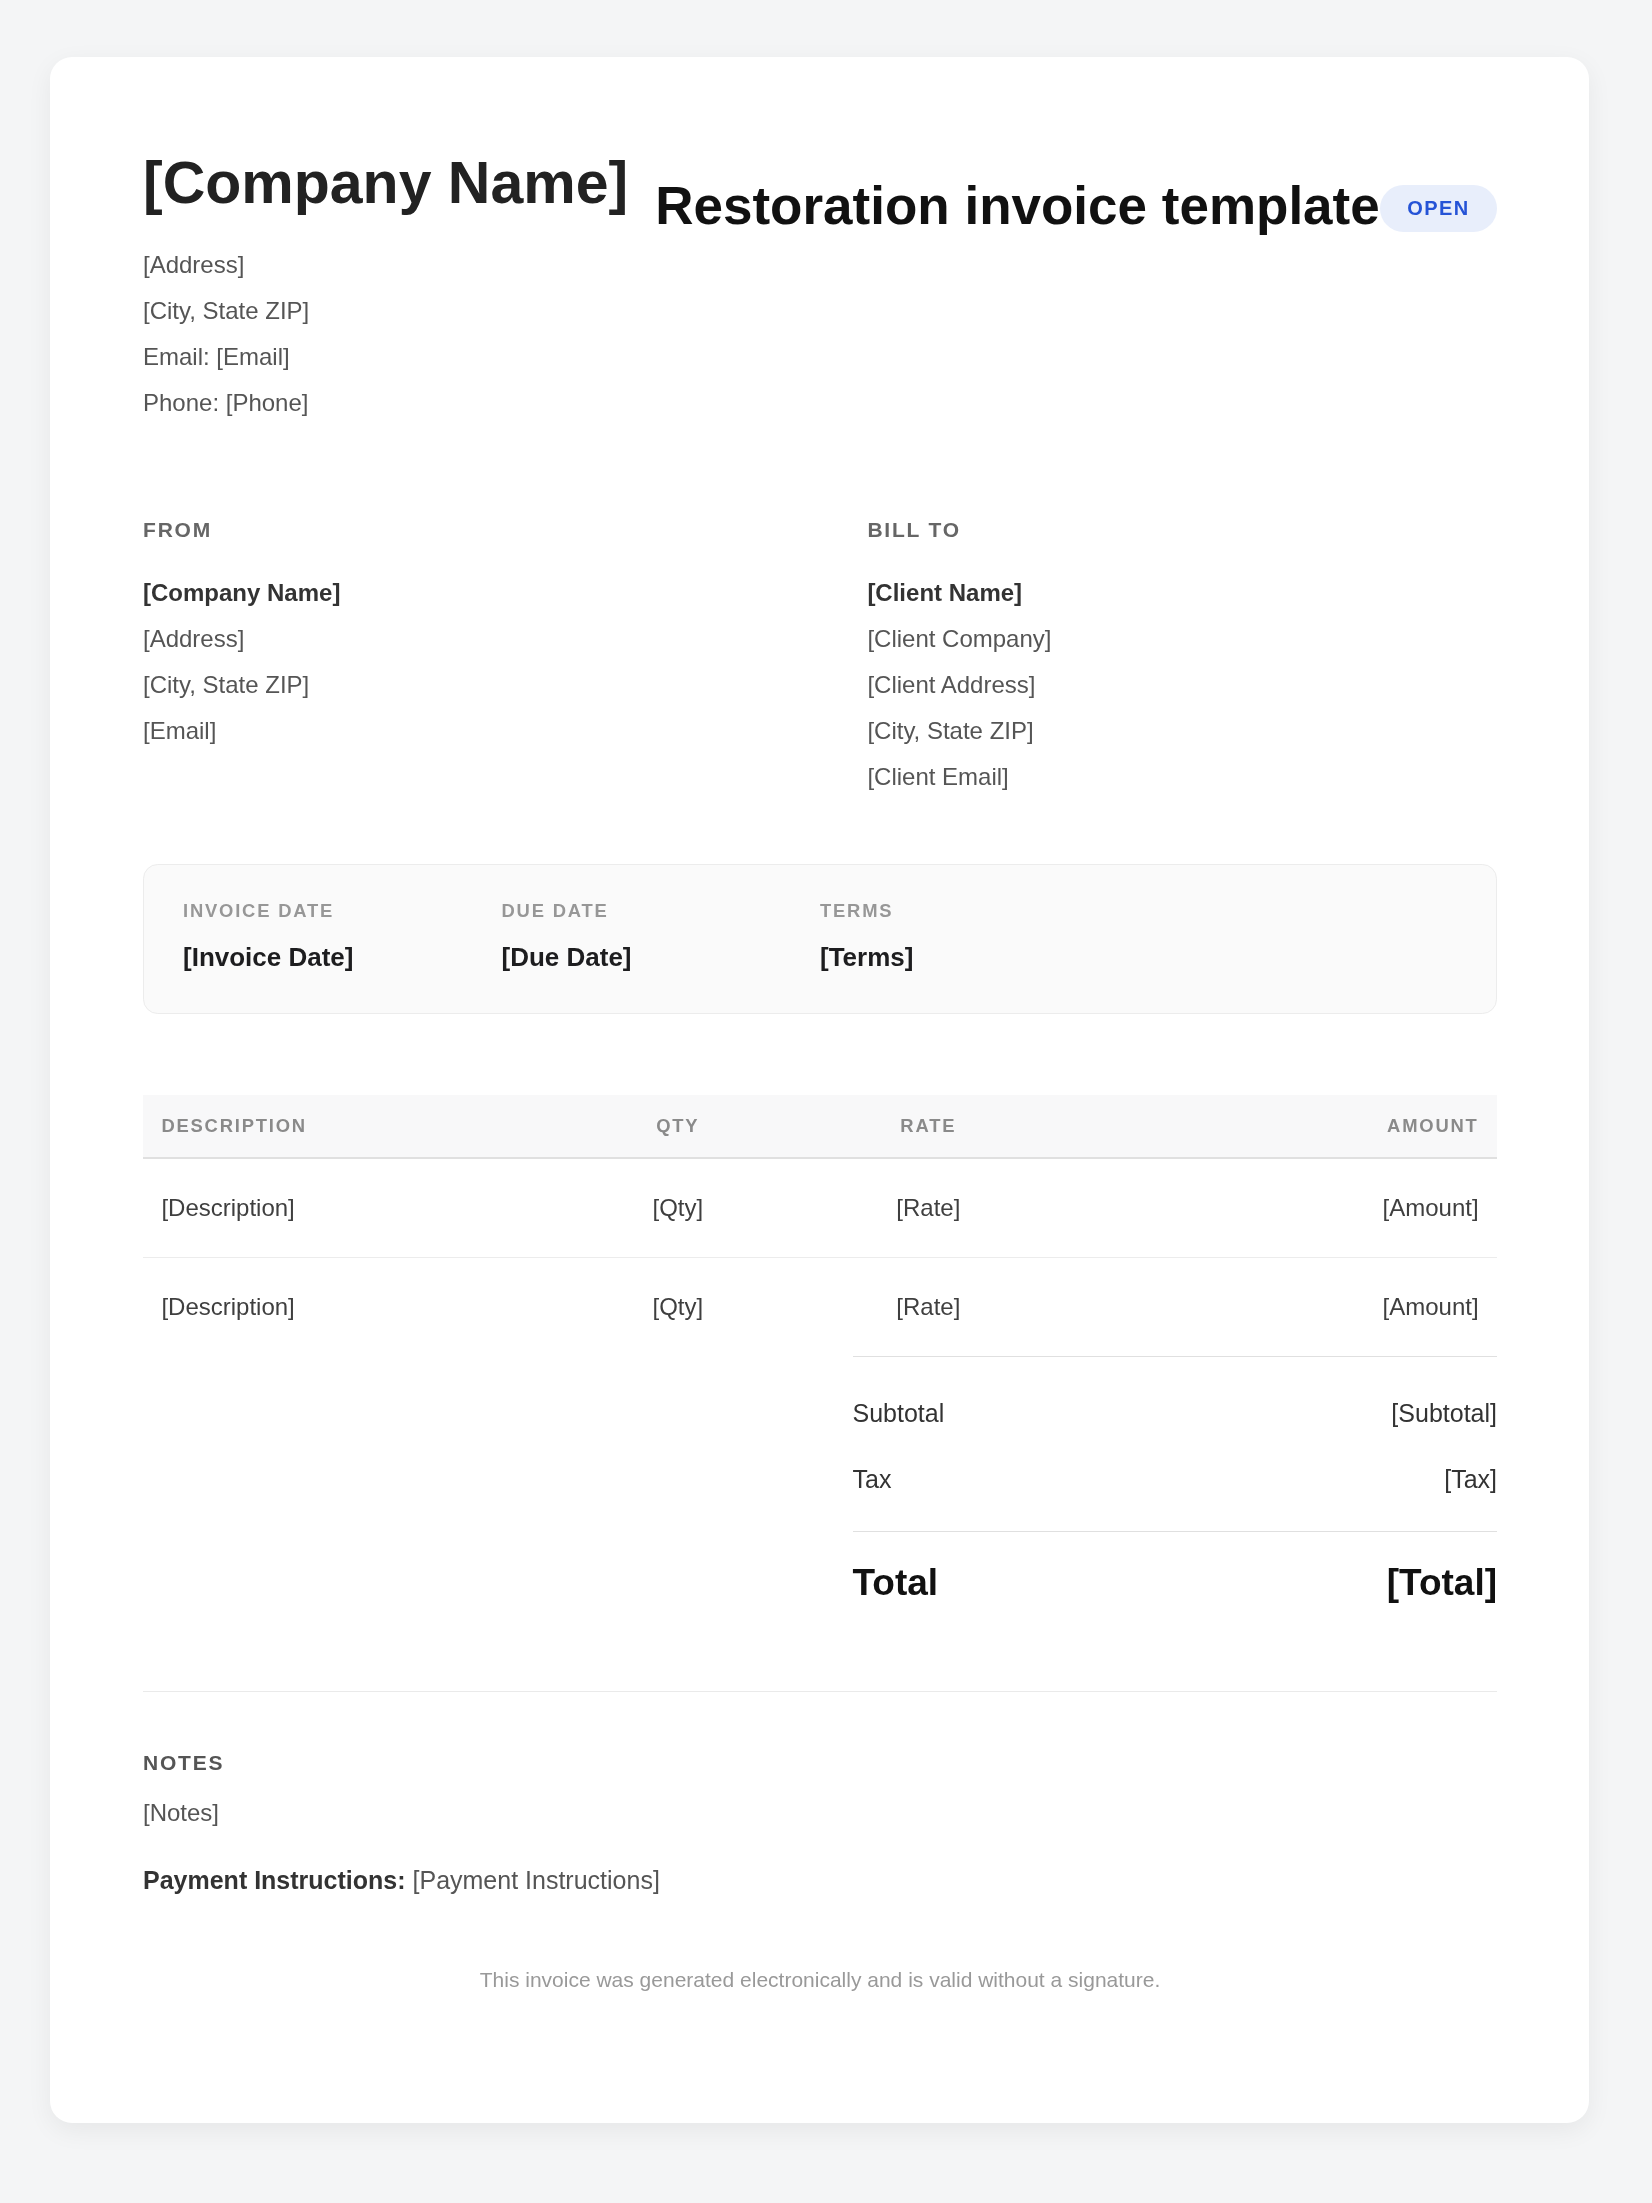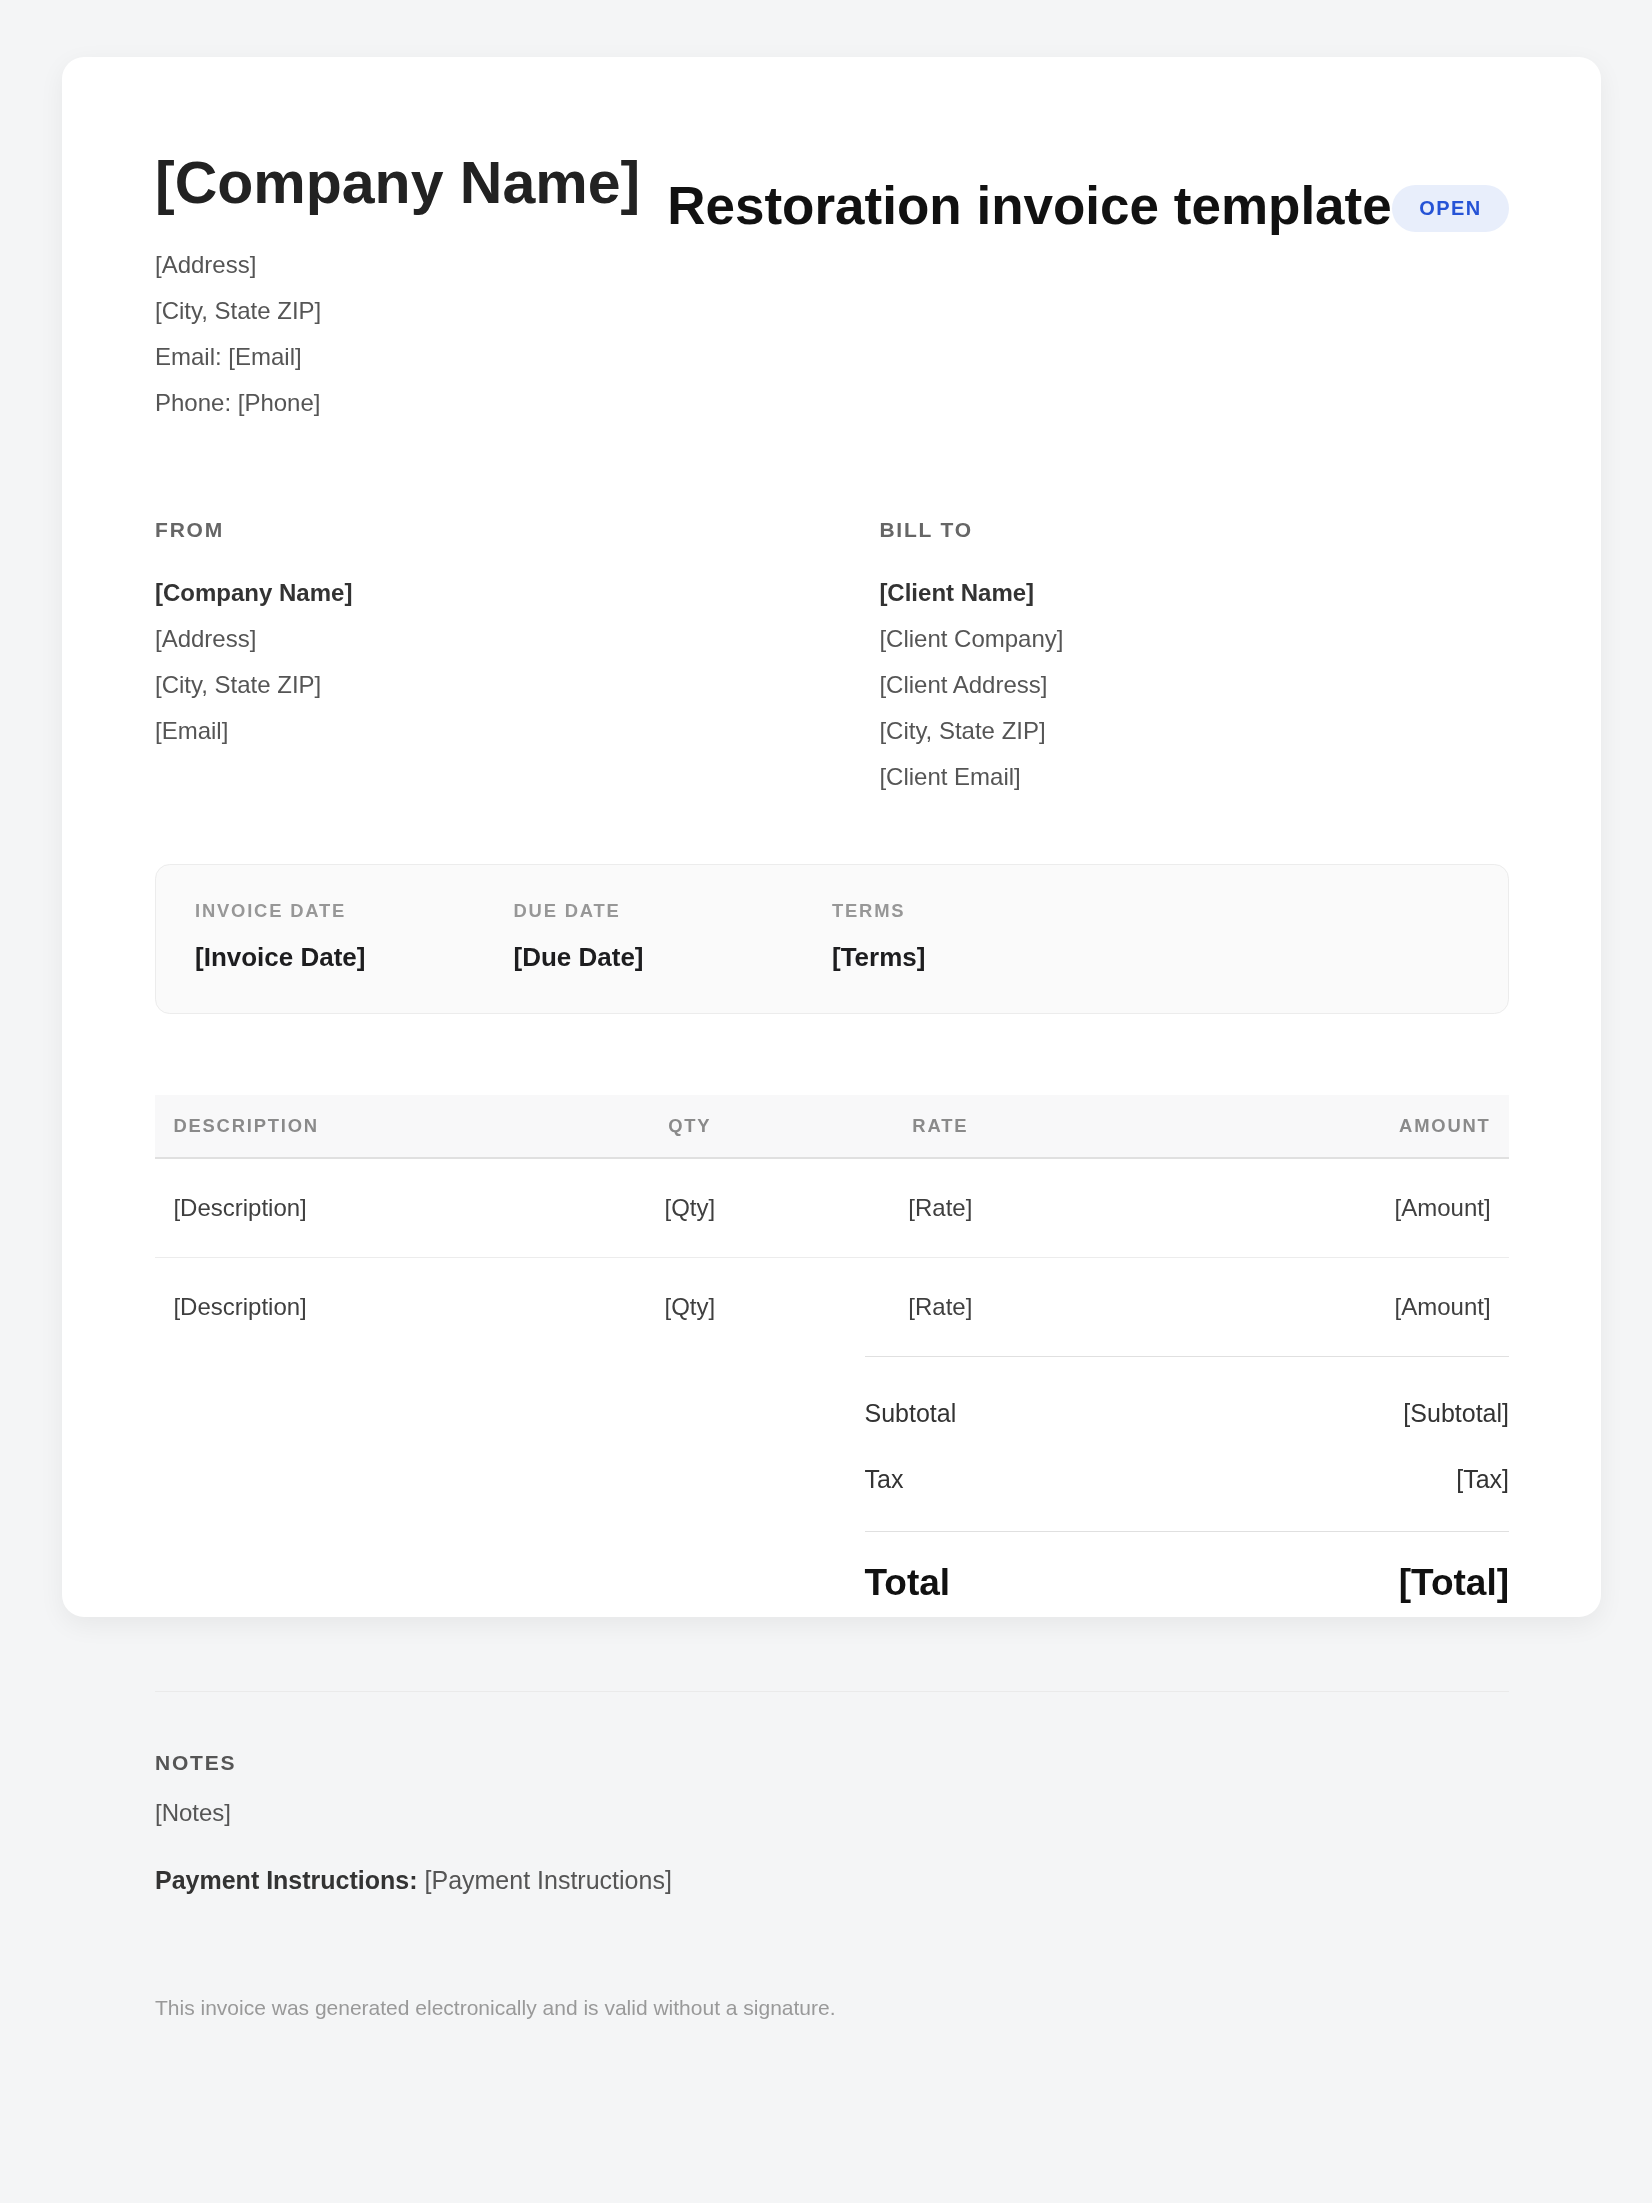--- a/index.html
+++ b/index.html
@@ -4,22 +4,22 @@
 <style>
   html,body{margin:0;padding:0;}
   body{
     width:1653px;height:2204px;
     background:#f4f5f6;
     font-family:"Liberation Sans", sans-serif;
     color:#333;
     -webkit-font-smoothing:antialiased;
   }
   .card{
-    position:absolute;left:62px;top:57px;
-    width:1539px;height:1560px;
+    position:absolute;left:50px;top:57px;
+    width:1539px;height:2066px;
     background:#ffffff;border-radius:22px;
     box-shadow:0 7.3px 26px rgba(0,0,0,.06);
     box-sizing:border-box;
     padding:97px 92px 0 93px;
   }
   
   .header{display:flex;justify-content:space-between;align-items:flex-start;}
   .company-name{font-size:59px;font-weight:bold;color:#222;line-height:1;margin:0;}
   .company-contact{margin-top:29px;}
   .company-contact .line{font-size:24px;color:#555;line-height:46px;}
@@ -65,21 +65,21 @@
   .totals .trow{display:flex;justify-content:space-between;font-size:25px;color:#333;margin-bottom:37px;}
   .totals .divider{border-top:0.9px solid #e0e0e0;margin-top:26px;}
   .totals .grand{display:flex;justify-content:space-between;padding-top:30px;font-size:37px;font-weight:bold;color:#111;}
   
   .section-divider{border-top:0.9px solid #eaeaea;margin-top:87px;}
   .notes{margin-top:59px;}
   .notes-label{font-size:21px;font-weight:bold;color:#555;letter-spacing:1.8px;}
   .notes-body{font-size:24px;color:#555;margin-top:24px;}
   .payment-line{font-size:25px;color:#555;margin-top:39px;}
   .payment-line .plabel{font-weight:bold;color:#333;}
-  .footer-note{margin-top:101px;text-align:left;font-size:21px;color:#999;}
+  .footer-note{margin-top:73px;text-align:center;font-size:21px;color:#999;}
 </style>
 </head>
 <body>
 
 <div class="card">
 
   <div class="header">
     <div>
       <h1 class="company-name">[Company Name]</h1>
       <div class="company-contact">

